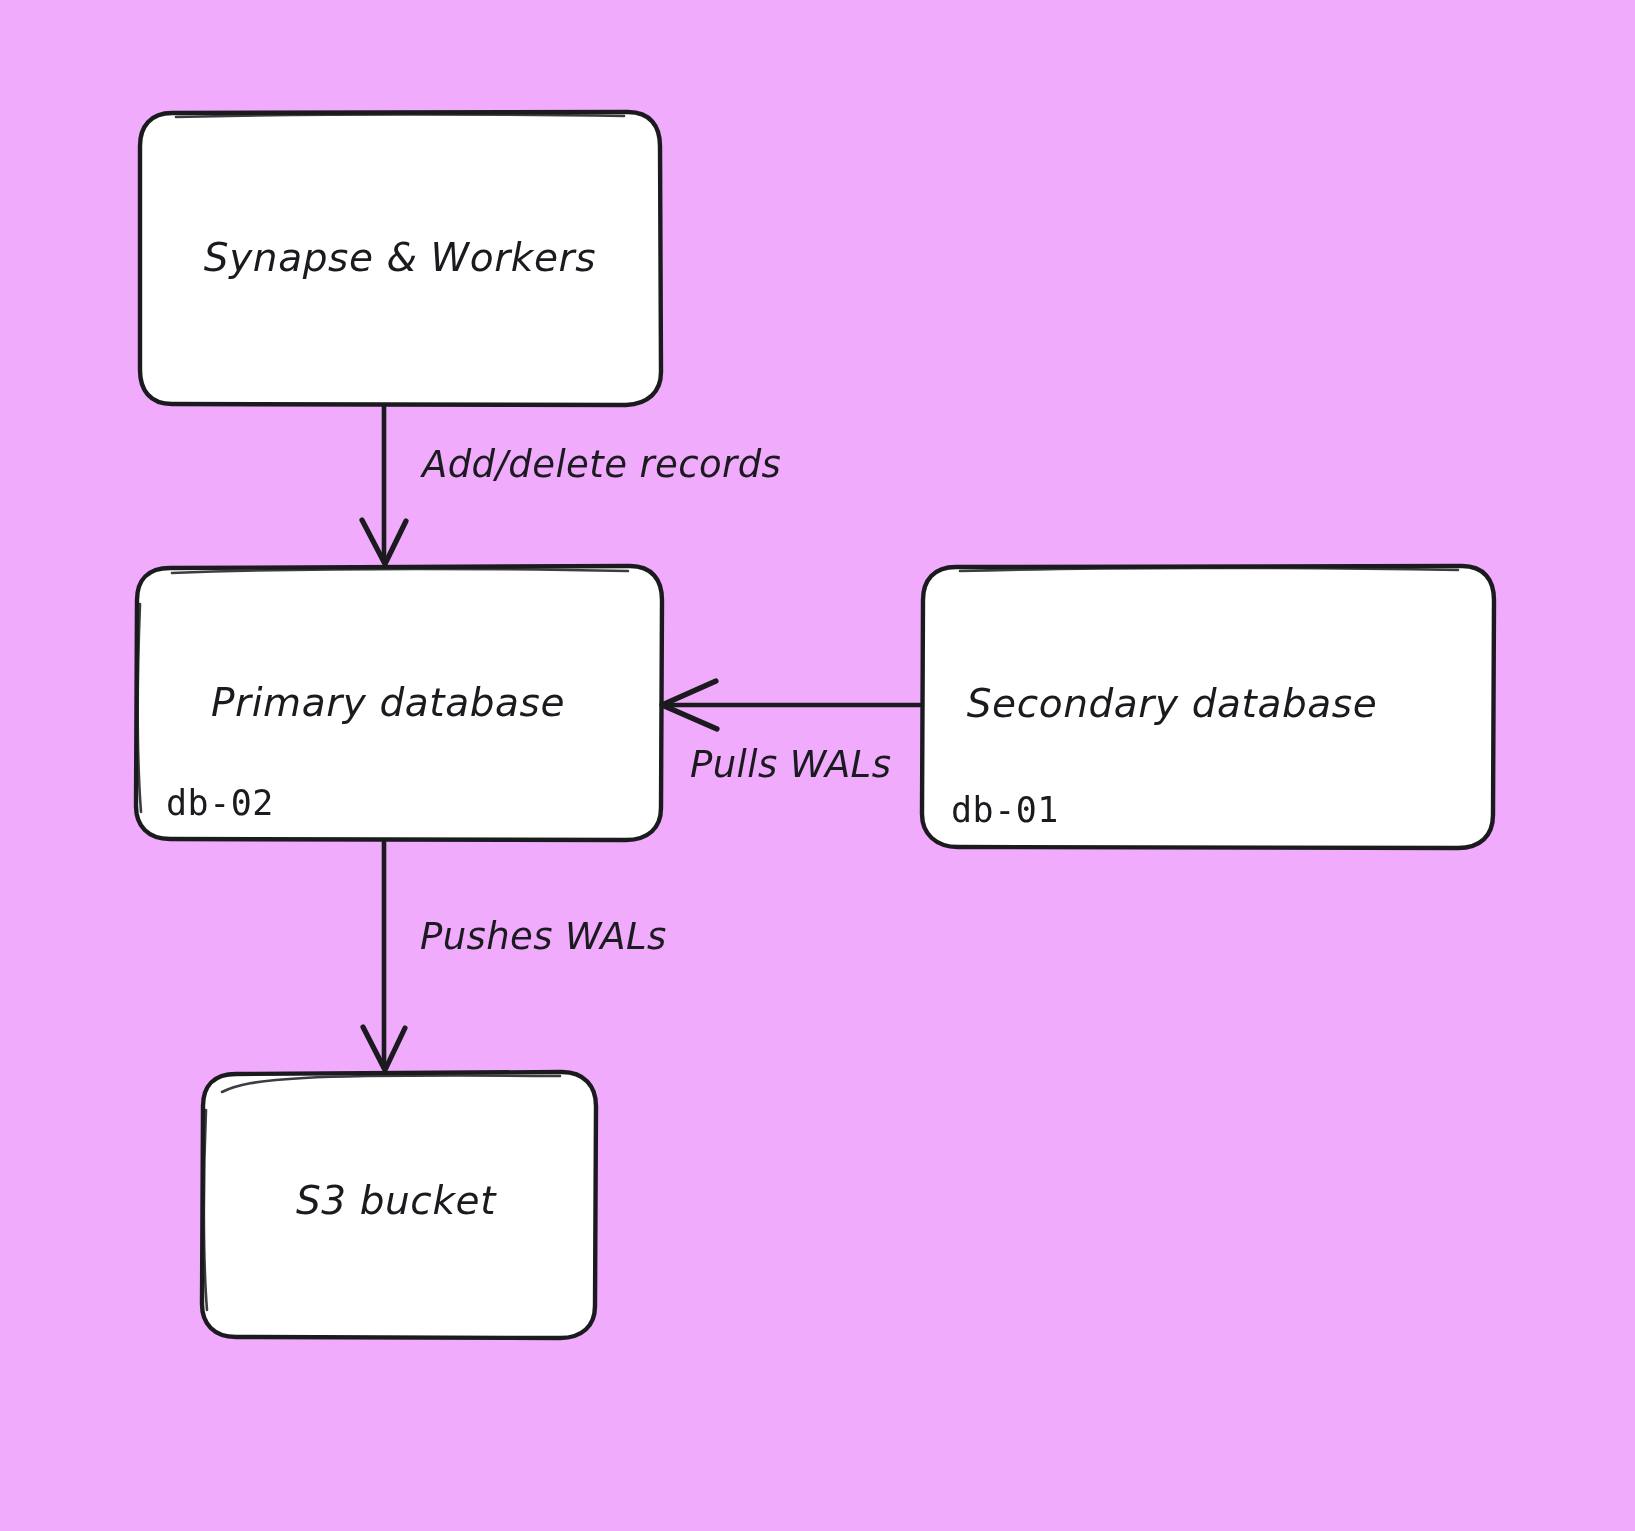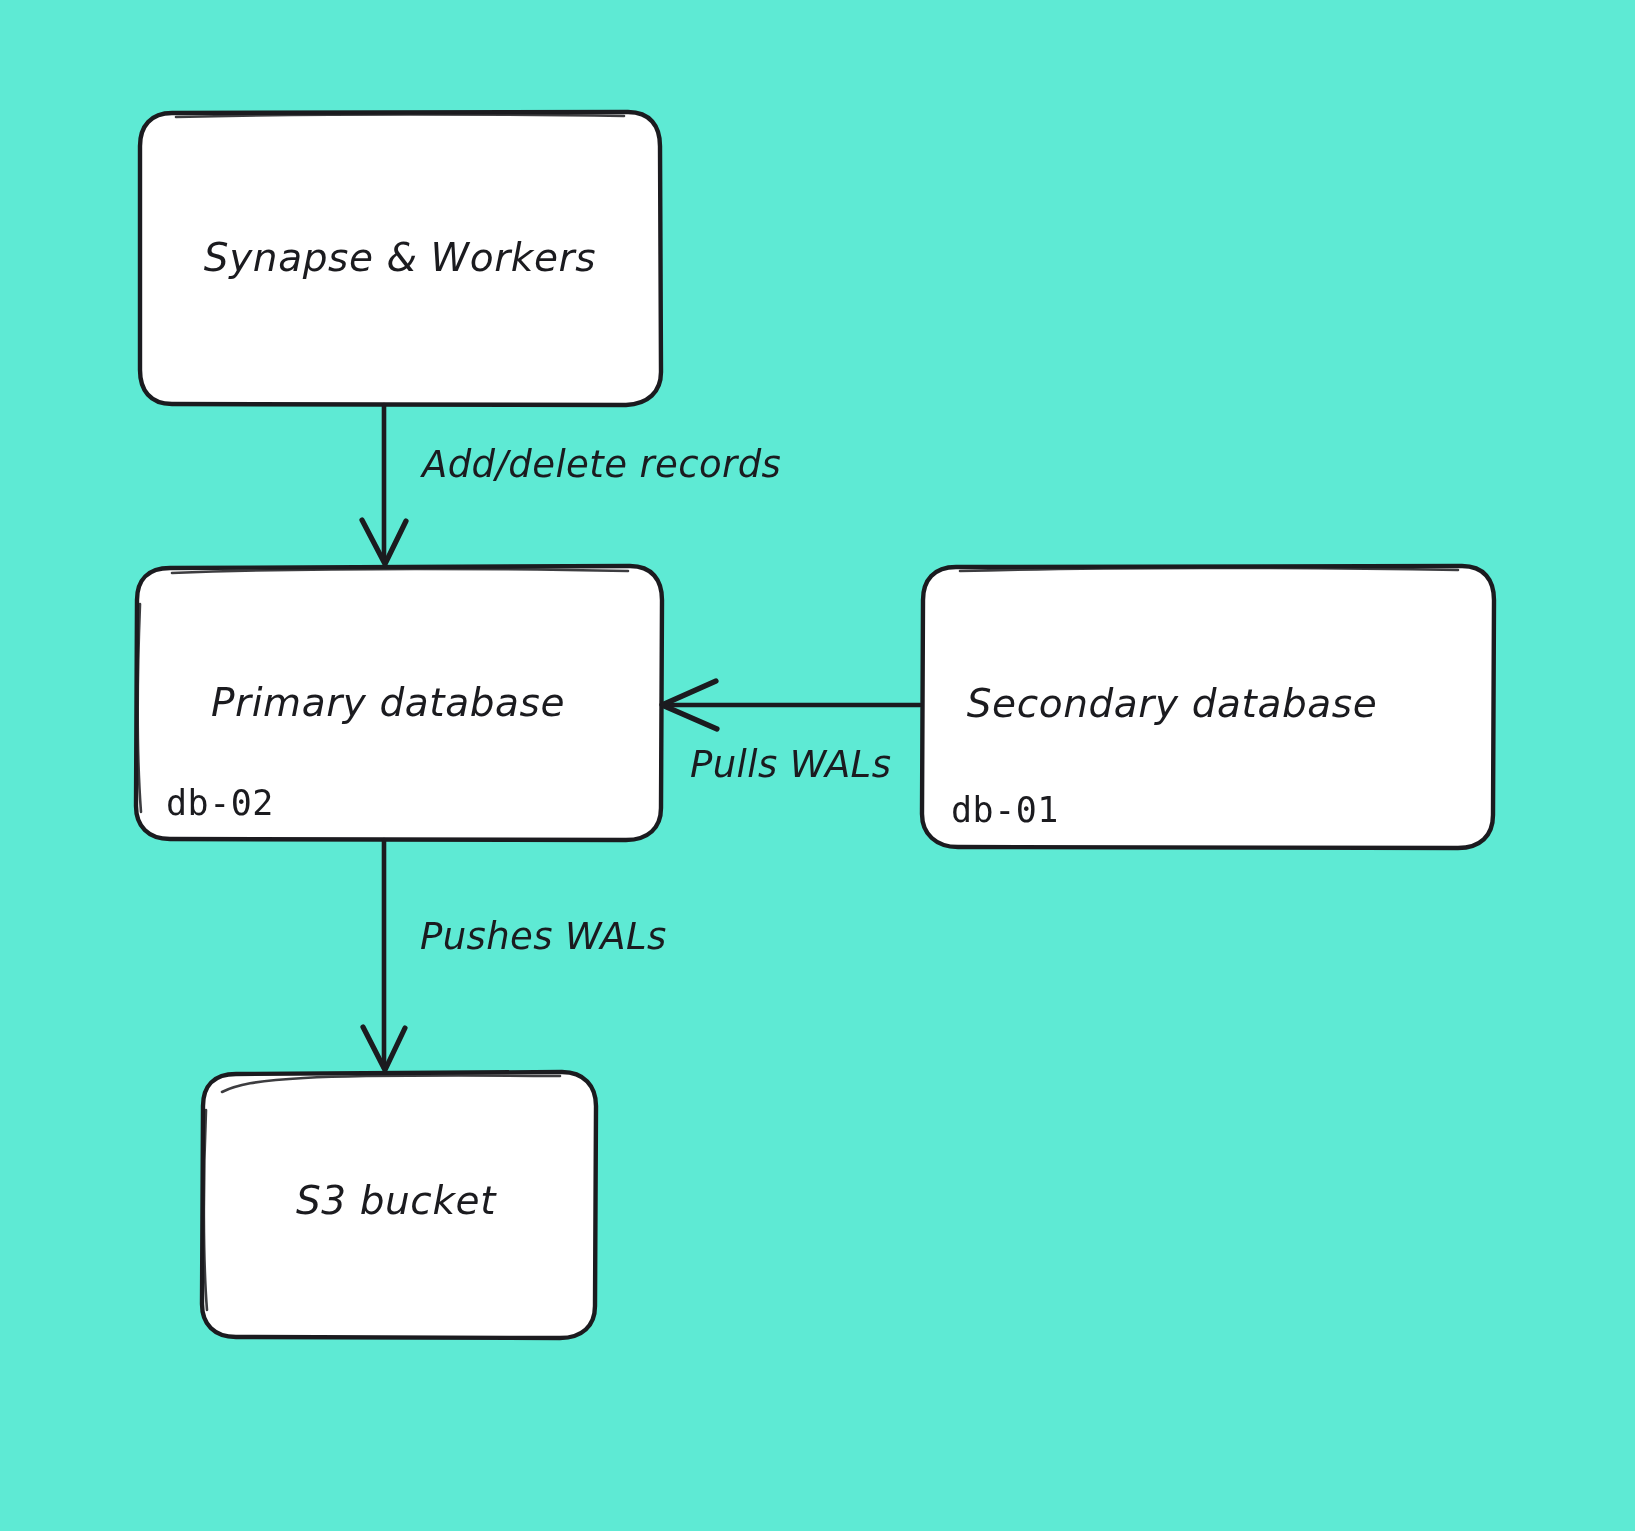--- a/index.html
+++ b/index.html
@@ -4,21 +4,21 @@
 <style>
   html, body {
     margin: 0;
     padding: 0;
     background: #ffffff;
   }
   #canvas-root {
     position: relative;
     width: 1635px;
     height: 1531px;
-    background: #5eead4;
+    background: #f0abfc;
     overflow: hidden;
     font-family: "DejaVu Sans", sans-serif;
   }
   #diagram-svg {
     position: absolute;
     inset: 0;
     width: 1635px;
     height: 1531px;
   }
   .node-shape {

